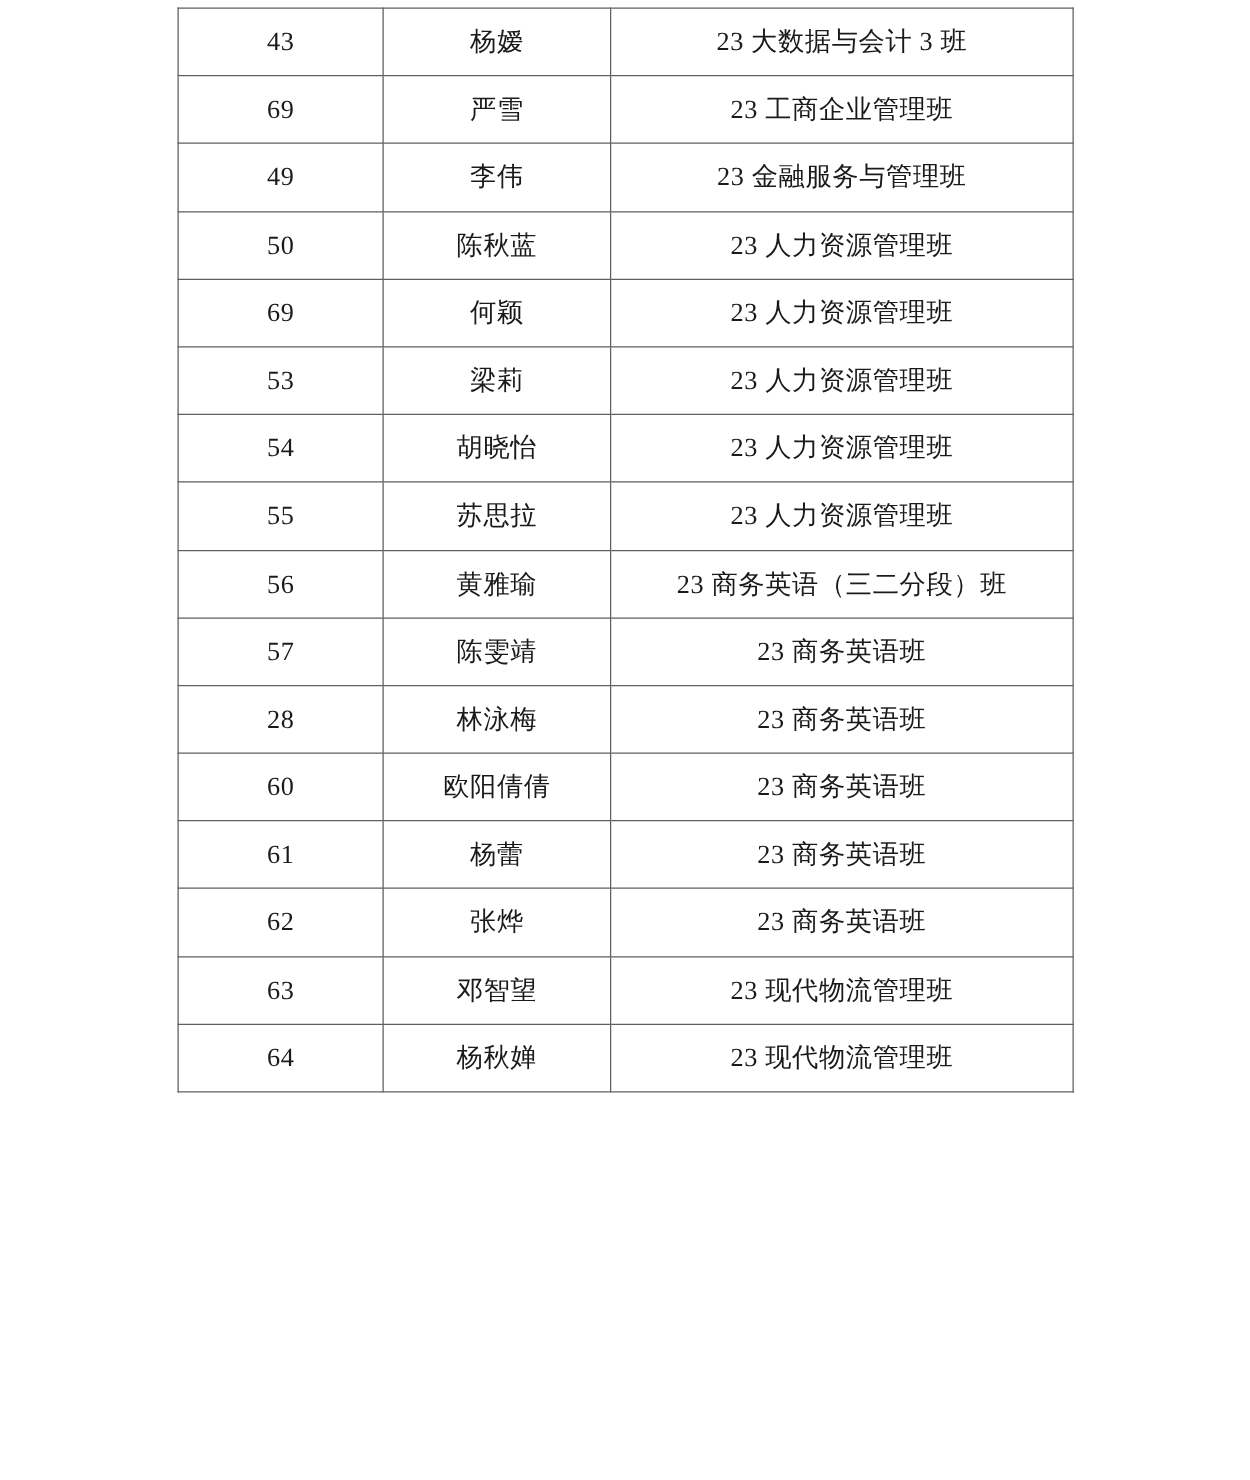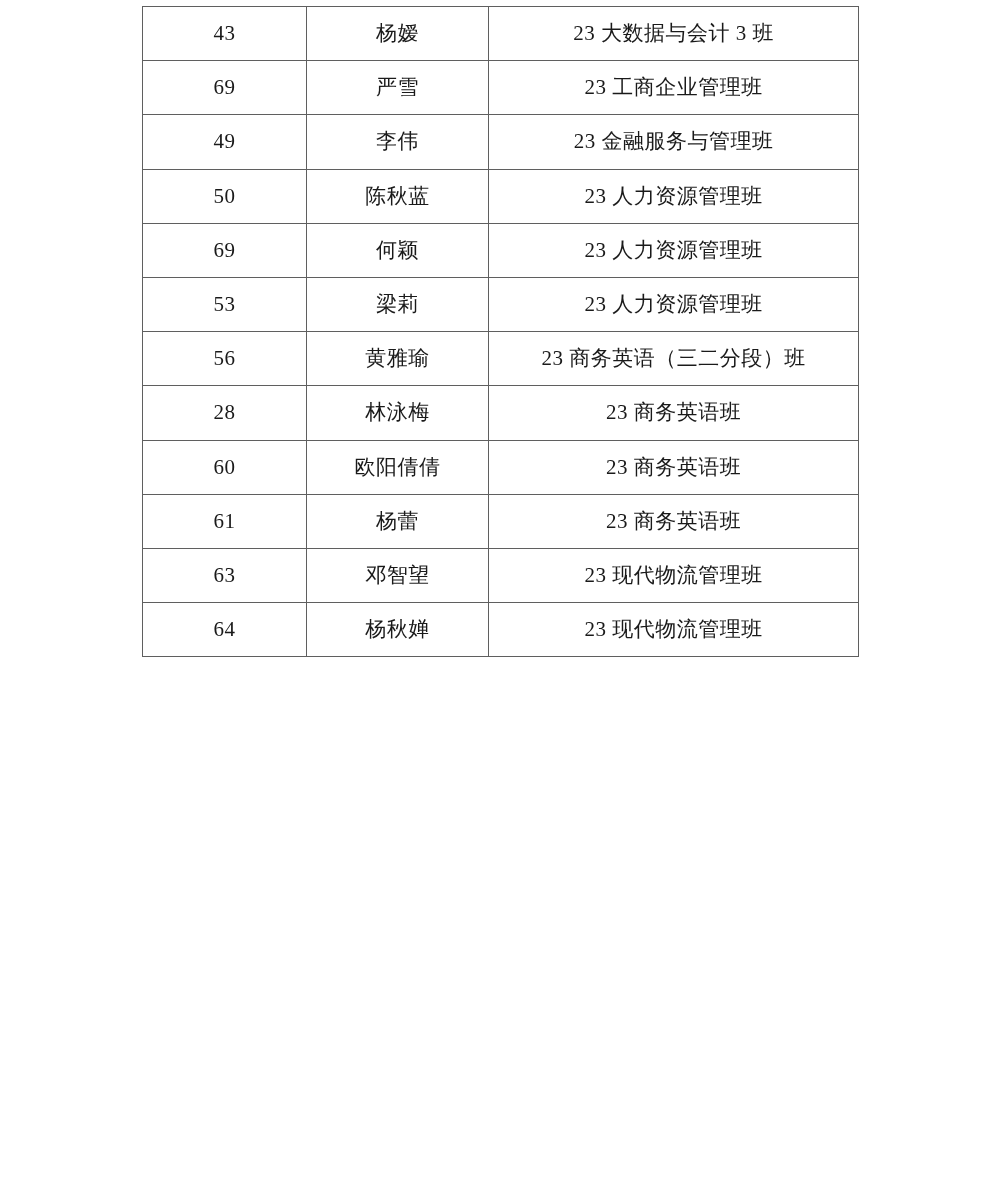--- a/index.html
+++ b/index.html
@@ -95,37 +95,57 @@
           <td class="idx">69</td>
           <td class="nm">何颖</td>
           <td class="cls">23 人力资源管理班</td>
         </tr>
         <tr>
           <td class="idx">53</td>
           <td class="nm">梁莉</td>
           <td class="cls">23 人力资源管理班</td>
         </tr>
         <tr>
+          <td class="idx">54</td>
+          <td class="nm">胡晓怡</td>
+          <td class="cls">23 人力资源管理班</td>
+        </tr>
+        <tr>
+          <td class="idx">55</td>
+          <td class="nm">苏思拉</td>
+          <td class="cls">23 人力资源管理班</td>
+        </tr>
+        <tr>
           <td class="idx">56</td>
           <td class="nm">黄雅瑜</td>
           <td class="cls">23 商务英语（三二分段）班</td>
+        </tr>
+        <tr>
+          <td class="idx">57</td>
+          <td class="nm">陈雯靖</td>
+          <td class="cls">23 商务英语班</td>
         </tr>
         <tr>
           <td class="idx">28</td>
           <td class="nm">林泳梅</td>
           <td class="cls">23 商务英语班</td>
         </tr>
         <tr>
           <td class="idx">60</td>
           <td class="nm">欧阳倩倩</td>
           <td class="cls">23 商务英语班</td>
         </tr>
         <tr>
           <td class="idx">61</td>
           <td class="nm">杨蕾</td>
+          <td class="cls">23 商务英语班</td>
+        </tr>
+        <tr>
+          <td class="idx">62</td>
+          <td class="nm">张烨</td>
           <td class="cls">23 商务英语班</td>
         </tr>
         <tr>
           <td class="idx">63</td>
           <td class="nm">邓智望</td>
           <td class="cls">23 现代物流管理班</td>
         </tr>
         <tr>
           <td class="idx">64</td>
           <td class="nm">杨秋婵</td>

